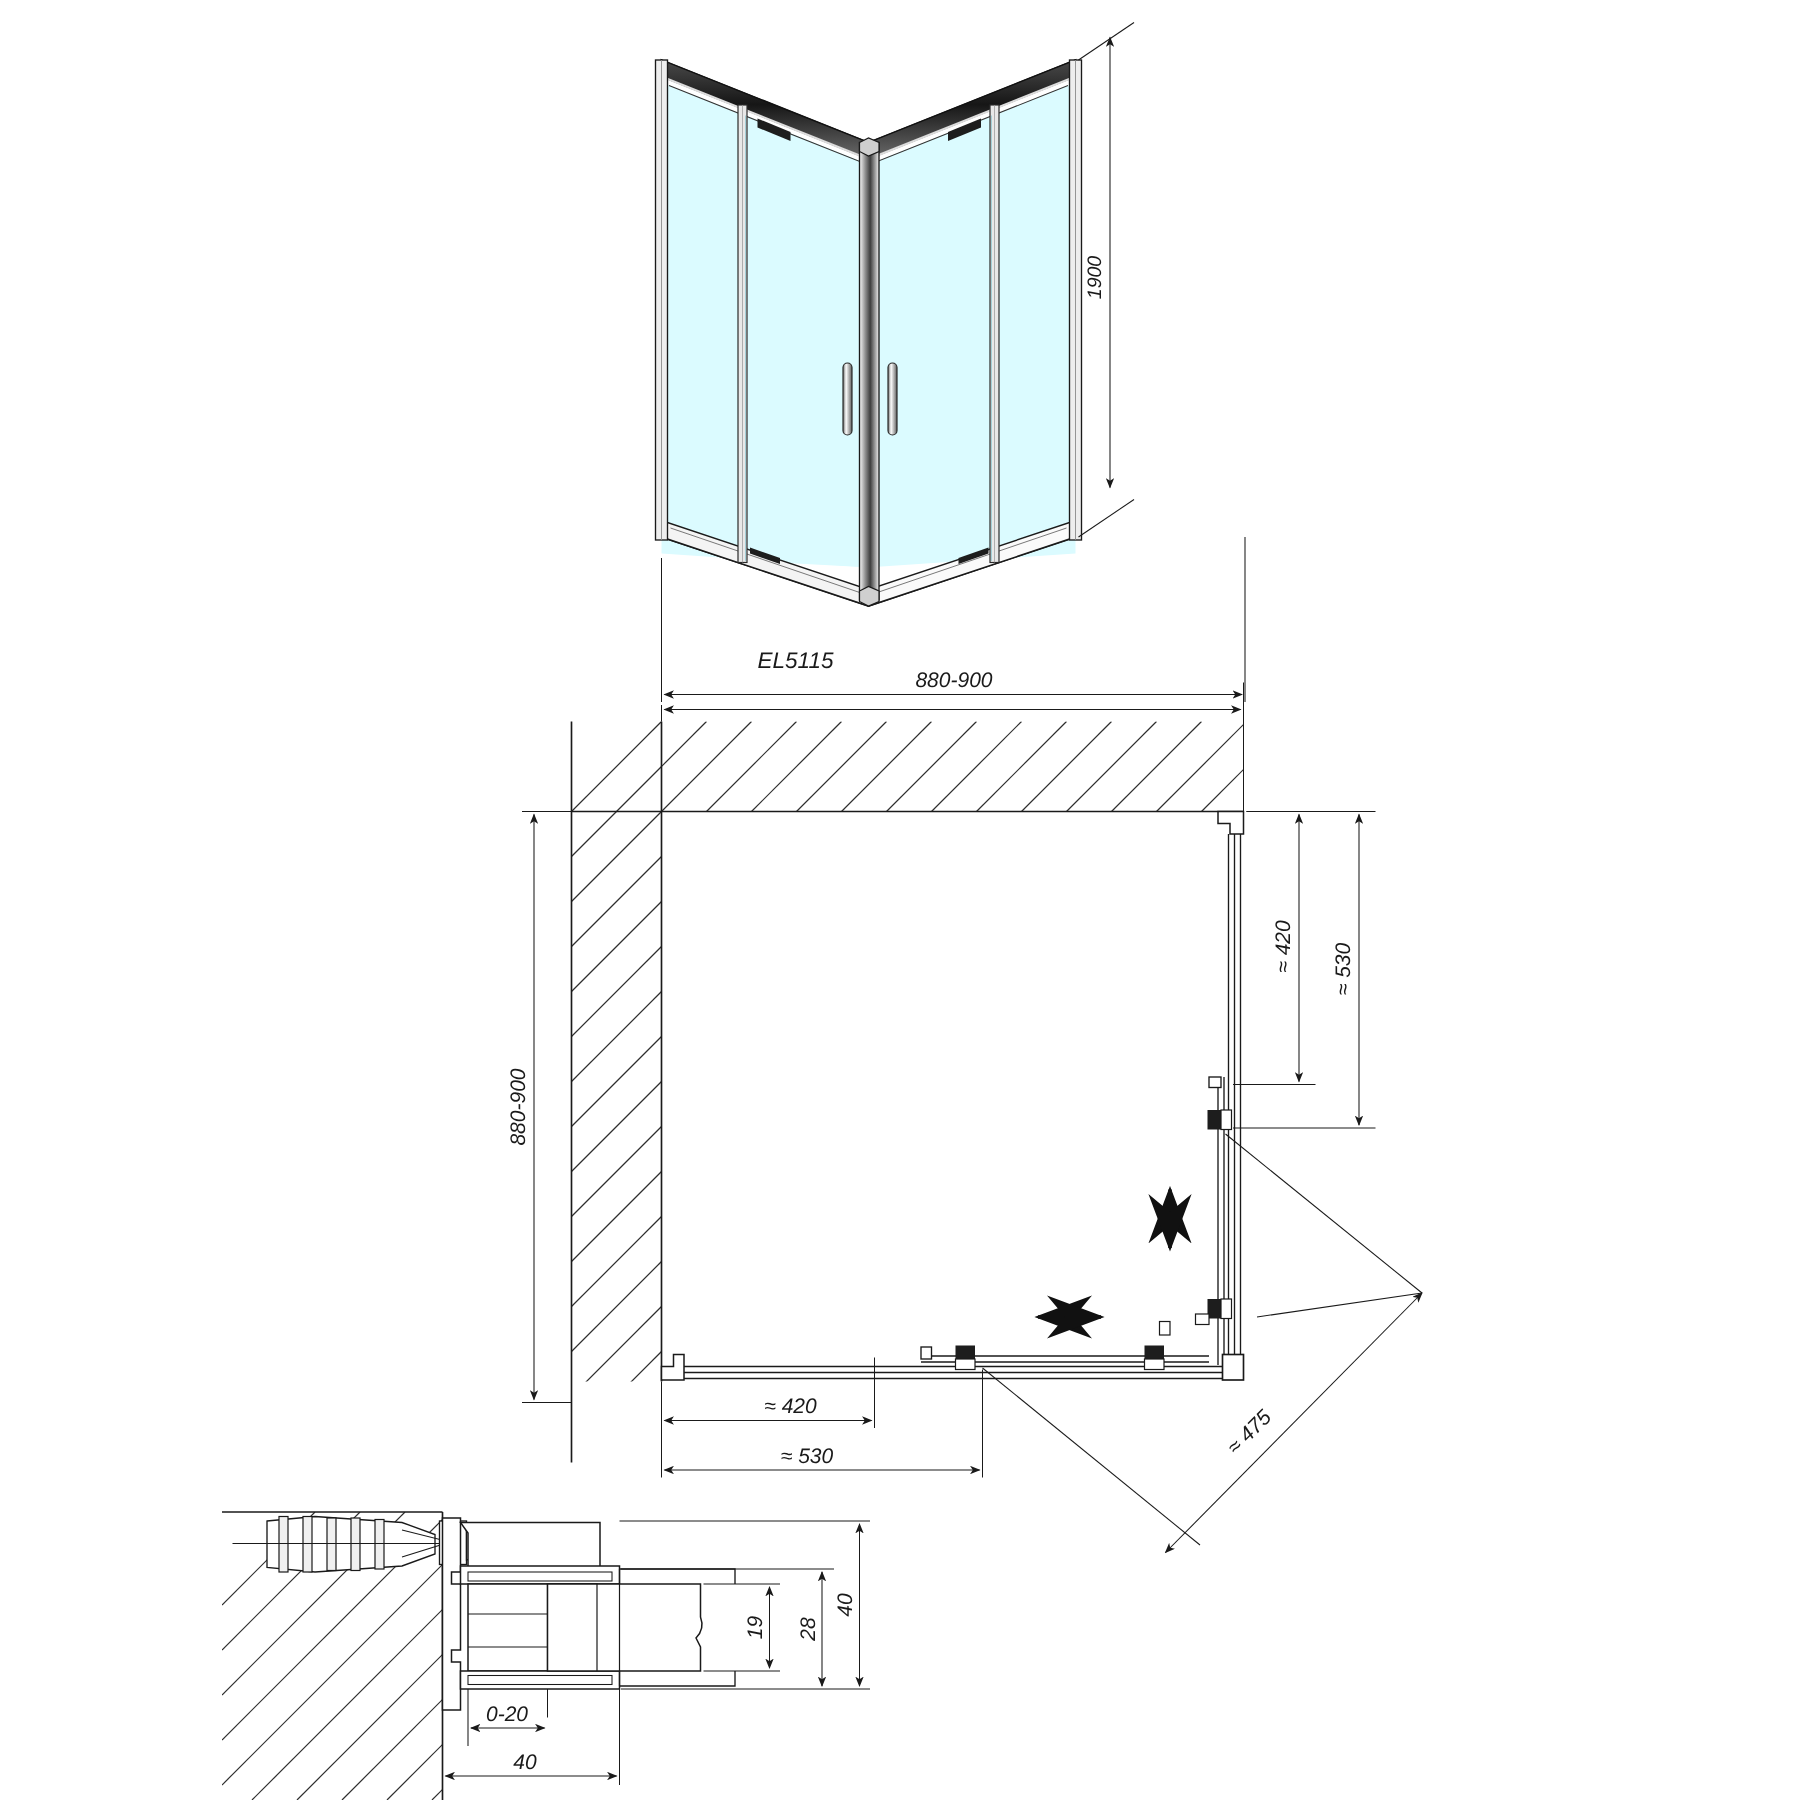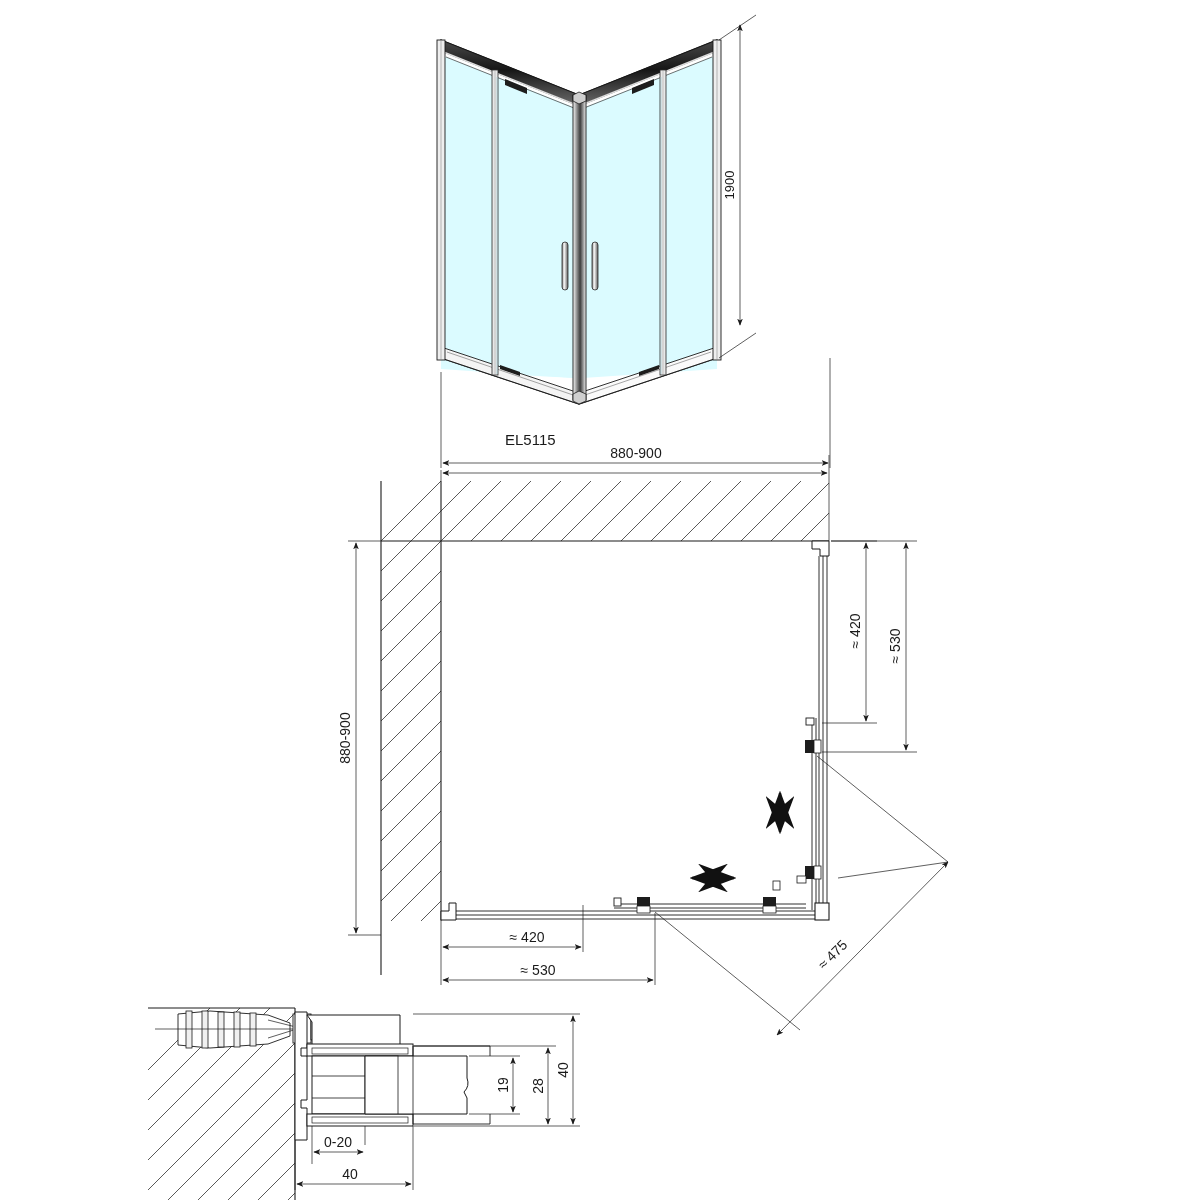--- a/index.html
+++ b/index.html
@@ -1,17 +1,17 @@
 <!DOCTYPE html>
 <html><head>
 <meta charset="utf-8">
 <style>
   html,body{margin:0;padding:0;background:#ffffff;}
   body{width:1200px;height:1200px;font-family:"Liberation Sans",sans-serif;overflow:hidden;}
-  #sheet{position:relative;width:1200px;height:1200px;background:#c2410c;}
+  #sheet{position:relative;width:1200px;height:1200px;background:#c2410c;font-style:italic;}
   svg{display:block;}
   .txt{font-family:"Liberation Sans",sans-serif;fill:#1a1a1a;}
 </style>
 </head>
 <body>
 
 <div id="sheet">
 <svg width="1200" height="1200" viewBox="0 0 1200 1200">
   <defs>
     <marker id="arr" markerWidth="10" markerHeight="8" refX="9" refY="4" orient="auto">

